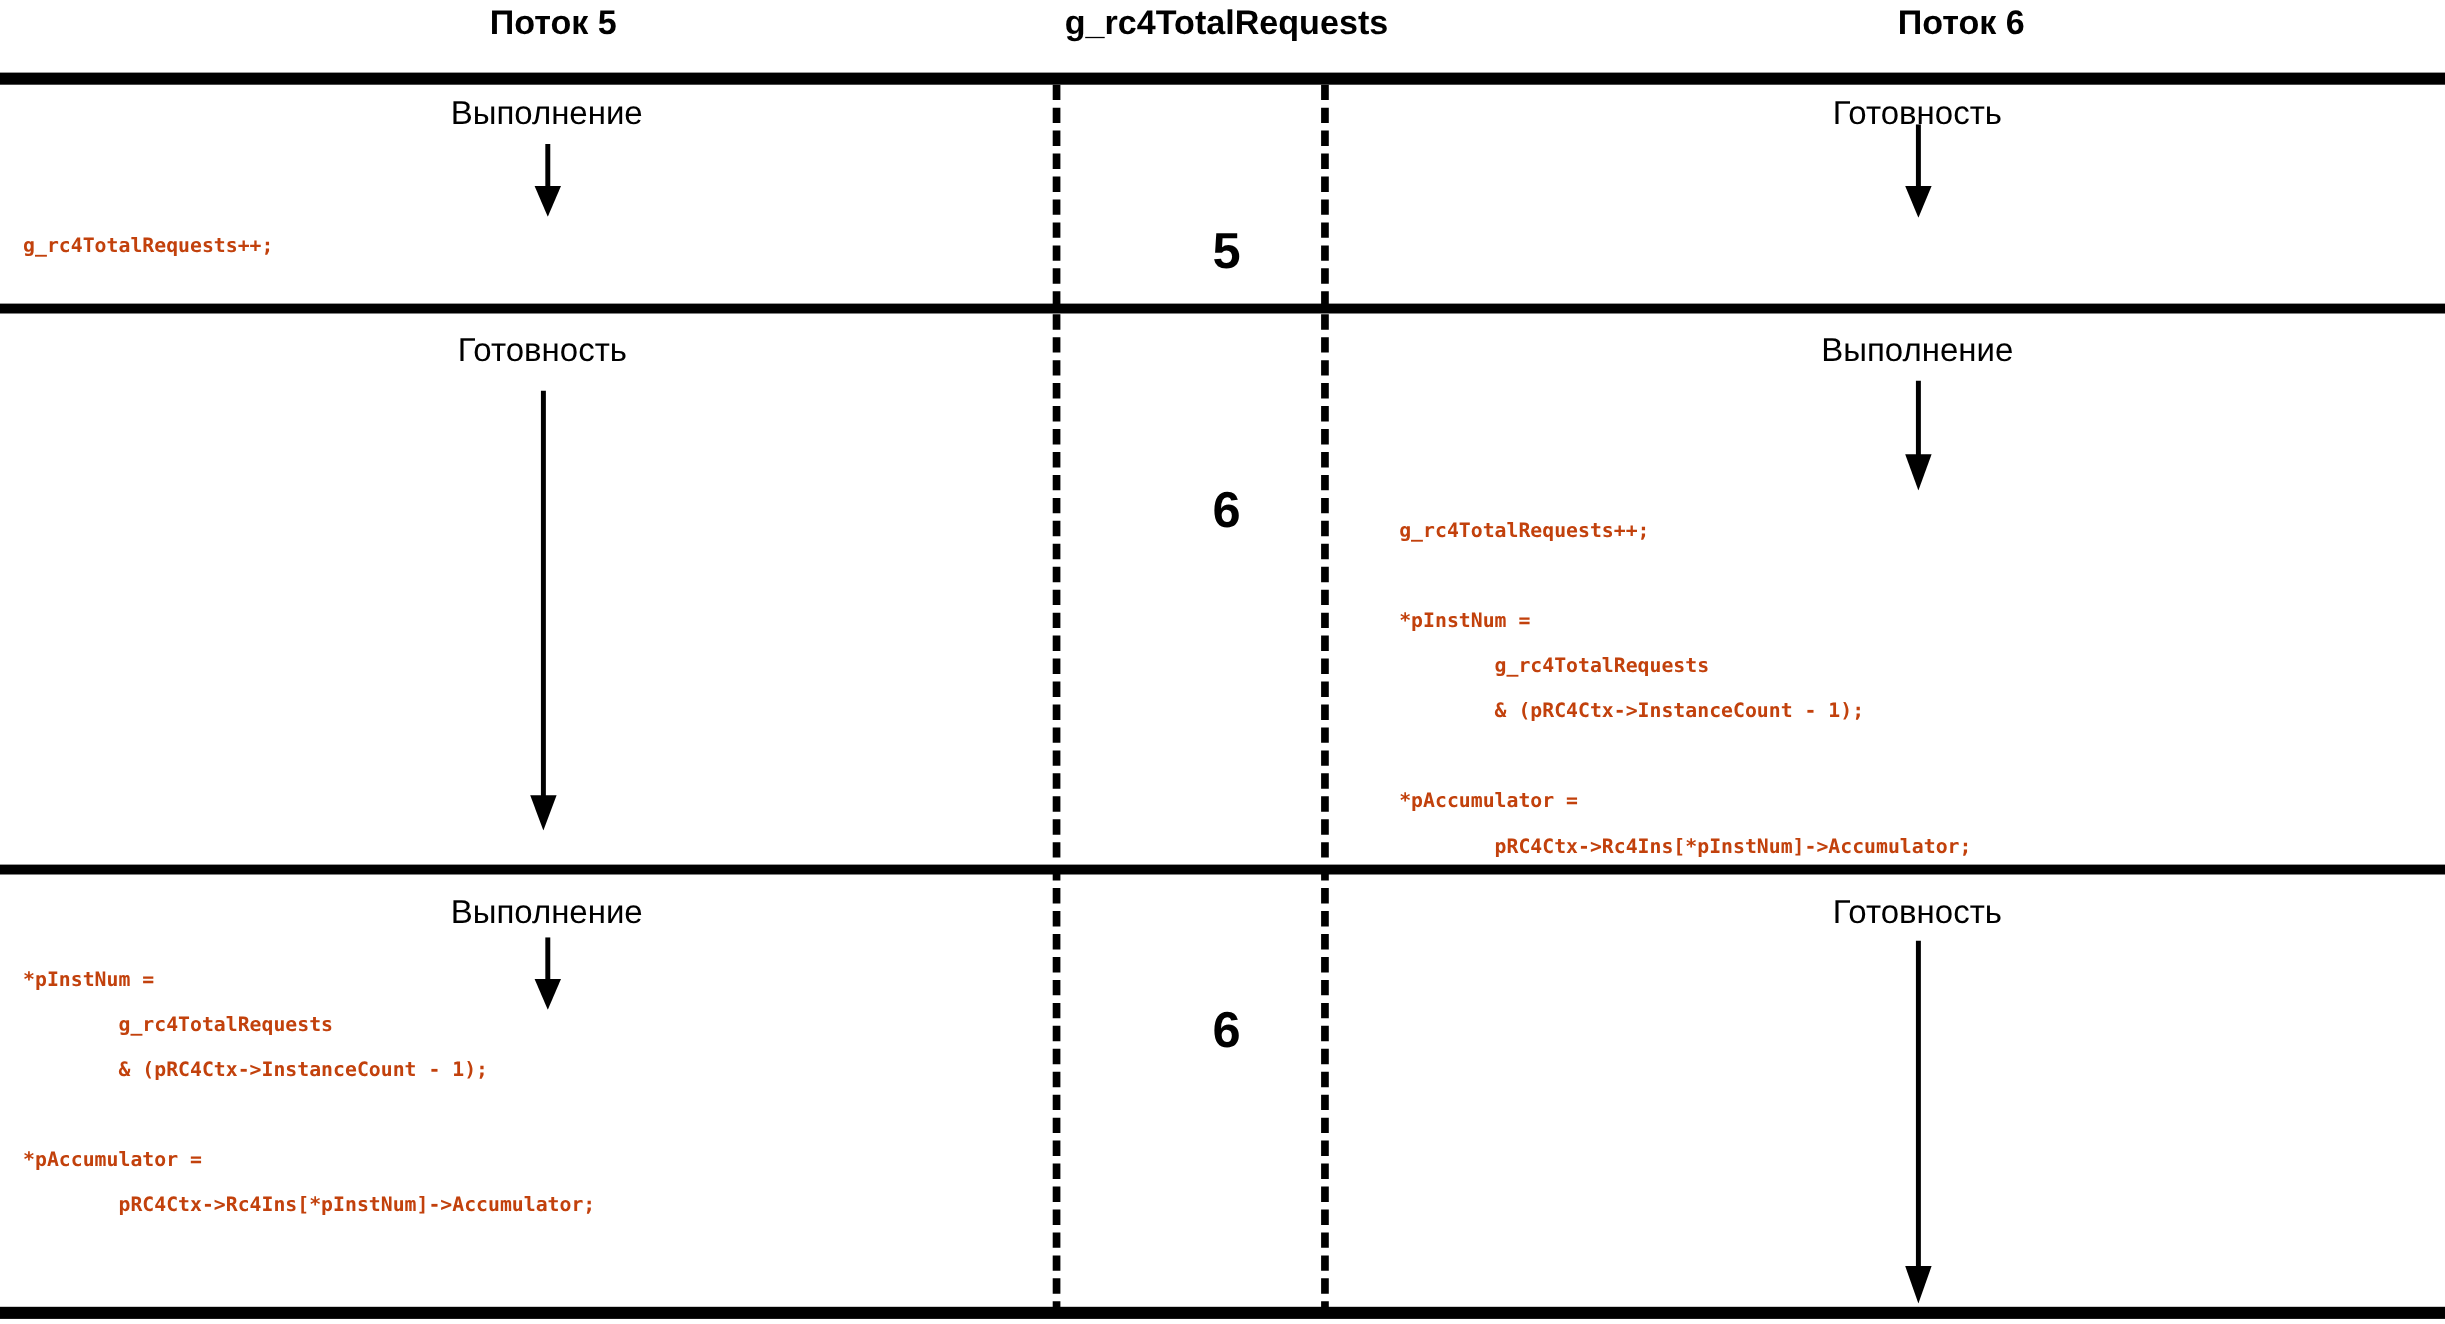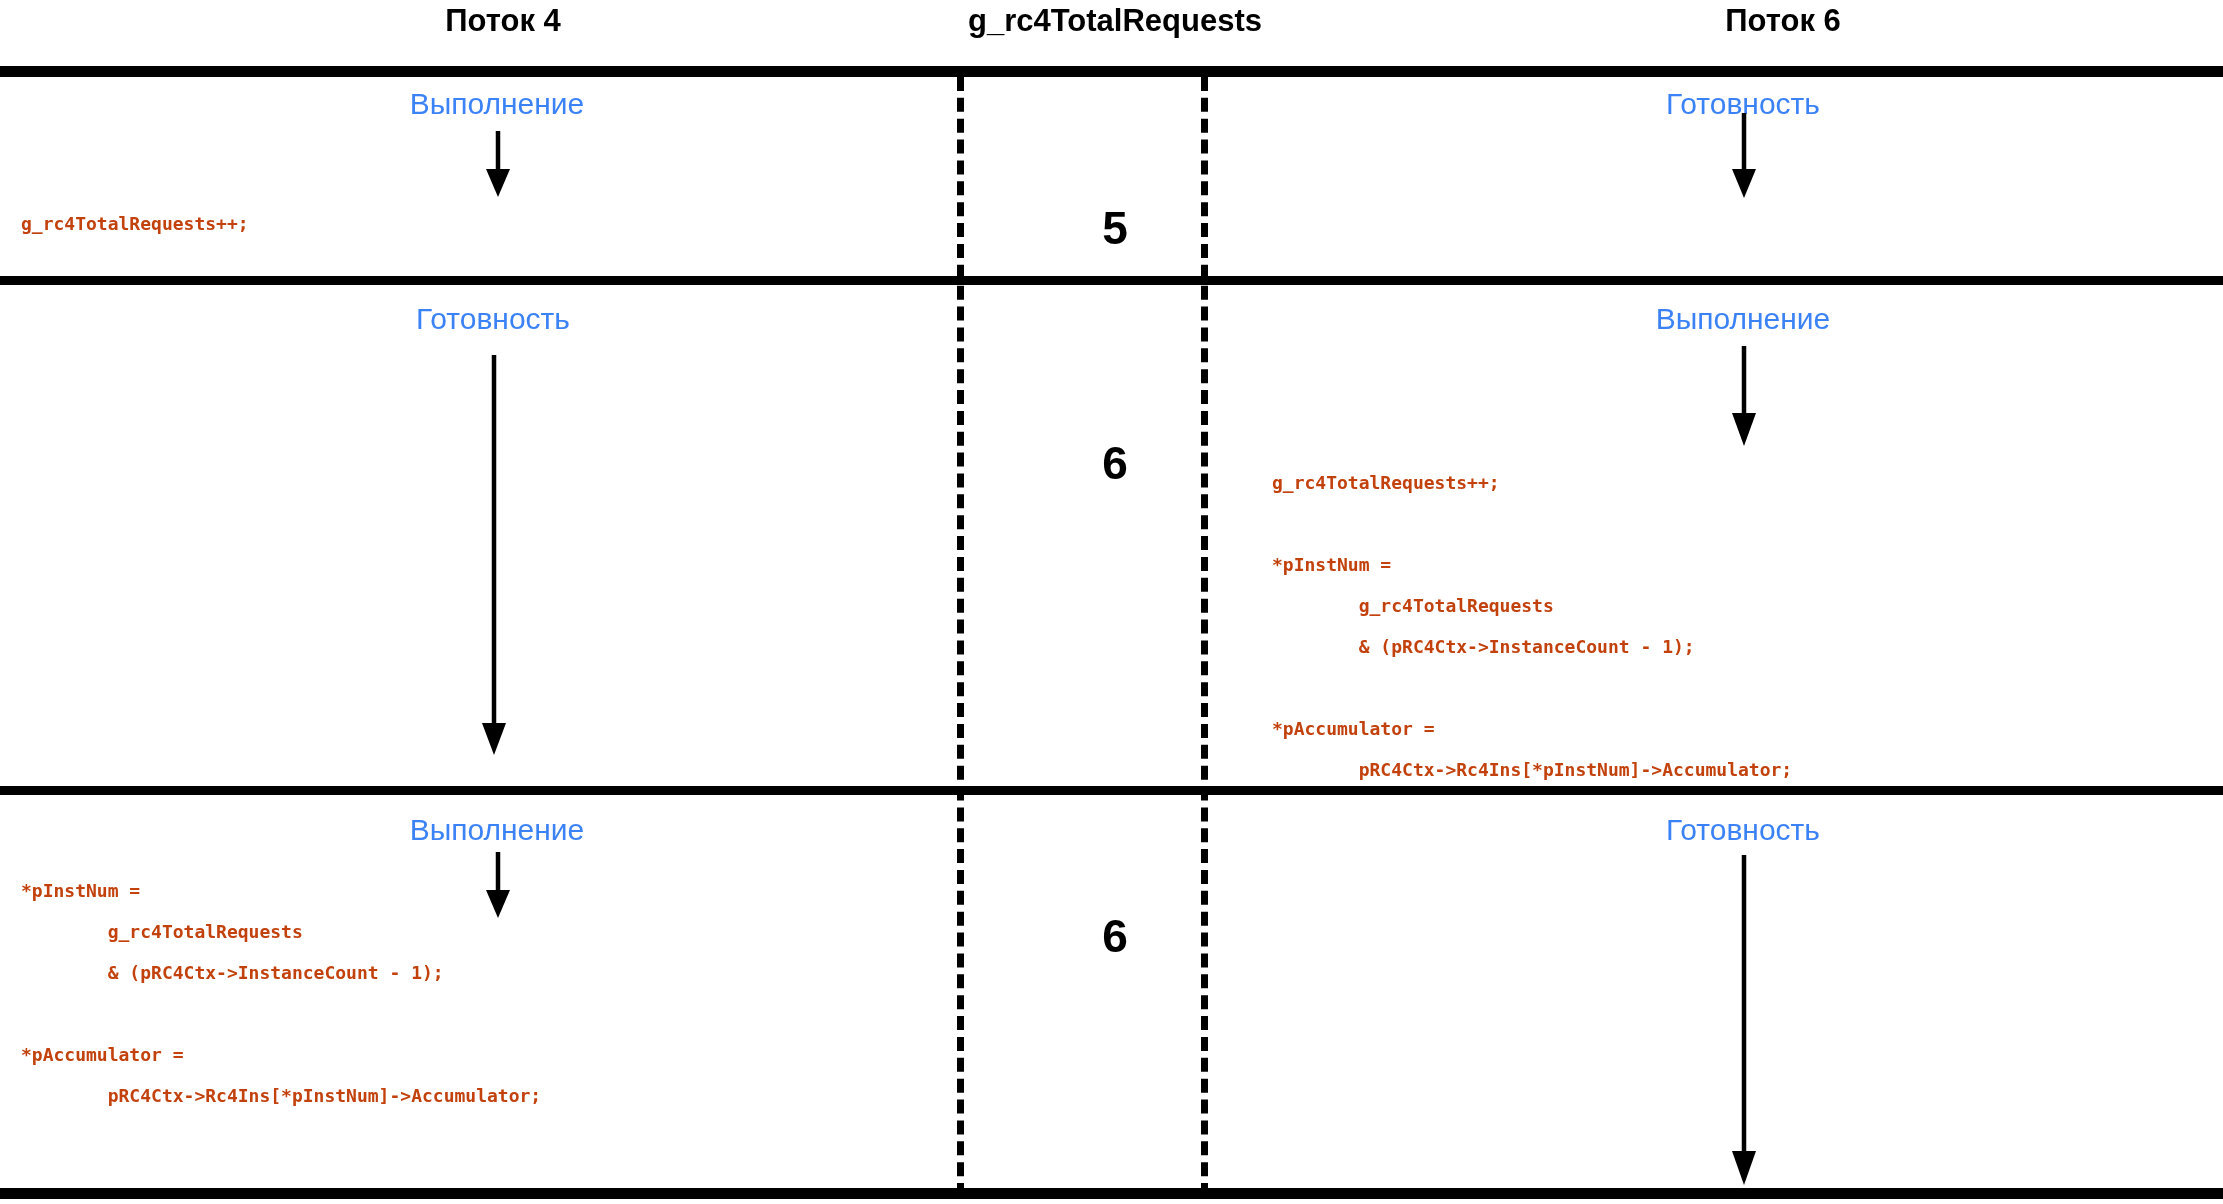--- a/index.html
+++ b/index.html
@@ -76,21 +76,21 @@
 
   
   .state-label {
     position: absolute;
     font-family: "Liberation Sans", sans-serif;
     font-weight: normal;
     font-size: 30px;
     line-height: 36px;
     text-align: center;
     white-space: nowrap;
-    color: #3b82f6;
+    color: #000000;
   }
   #state-r1c1 { top: 86px;  left: 297px;  width: 400px; }
   #state-r1c3 { top: 86px;  left: 1543px; width: 400px; }
   #state-r2c1 { top: 301px; left: 293px;  width: 400px; }
   #state-r2c3 { top: 301px; left: 1543px; width: 400px; }
   #state-r3c1 { top: 812px; left: 297px;  width: 400px; }
   #state-r3c3 { top: 812px; left: 1543px; width: 400px; }
 
   
   .arrow {
@@ -118,21 +118,21 @@
   }
   #code-r1c1 { left: 21px;   top: 203px; }
   #code-r2c3 { left: 1272px; top: 462px; }
   #code-r3c1 { left: 21px;   top: 870px; }
 </style>
 </head>
 <body>
 
 <div id="canvas">
 
-  <div class="col-header" id="hdr-thread1">Поток 4</div>
+  <div class="col-header" id="hdr-thread1">Поток 5</div>
   <div class="col-header" id="hdr-var">g_rc4TotalRequests</div>
   <div class="col-header" id="hdr-thread2">Поток 6</div>
 
   <div class="hrule" id="rule-top"></div>
   <div class="hrule" id="rule-r1r2"></div>
   <div class="hrule" id="rule-r2r3"></div>
   <div class="hrule" id="rule-bottom"></div>
 
   <div class="vdash" id="vdash-left"></div>
   <div class="vdash" id="vdash-right"></div>

